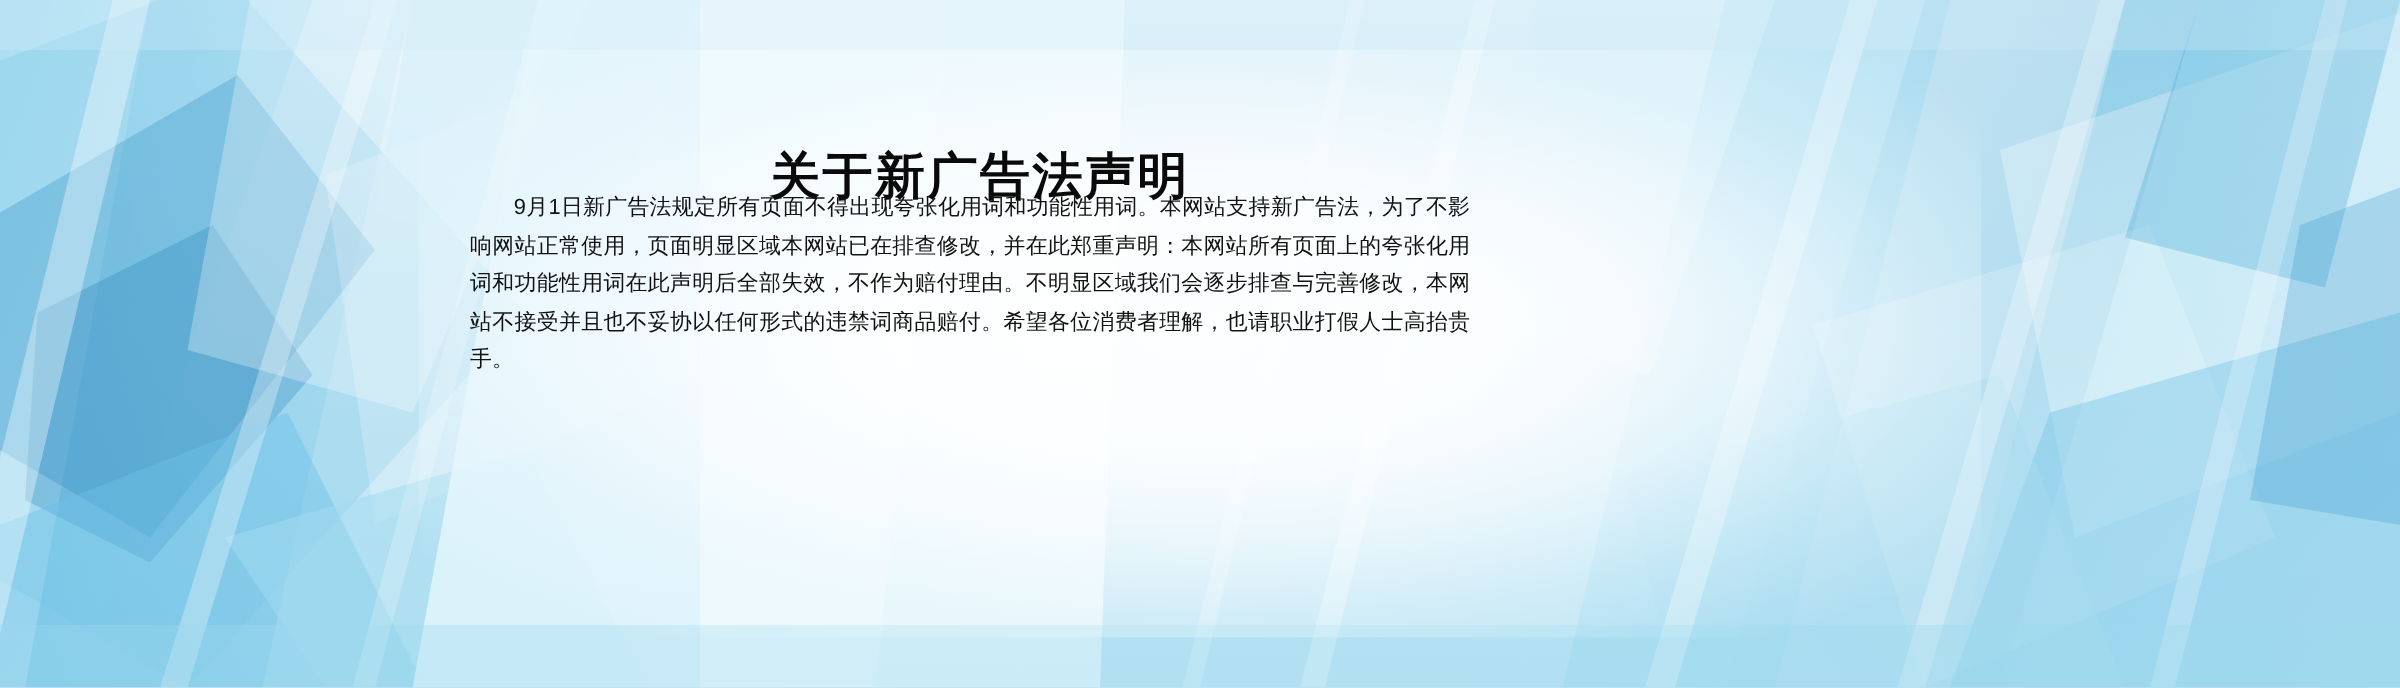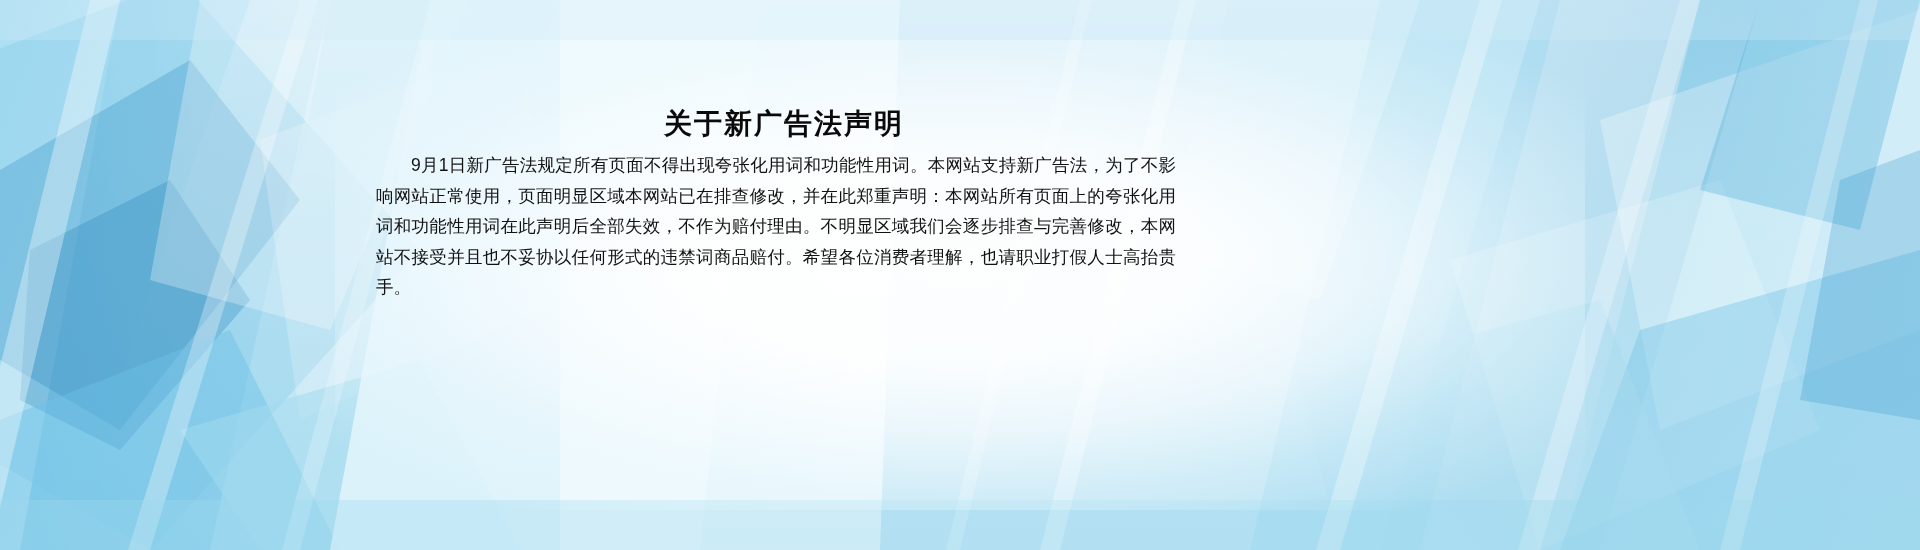--- a/index.html
+++ b/index.html
@@ -54,21 +54,21 @@
     width: 1920px;
     height: 550px;
   }
 
   #page-title {
     position: absolute;
     left: 0;
     top: 86px;
     width: 1568px;
     text-align: center;
-    font-size: 28px;
+    font-size: 40px;
     font-weight: bold;
     letter-spacing: 2px;
     color: #0a0a0a;
     font-family: "Liberation Sans", "DejaVu Sans", sans-serif;
   }
 
   #statement-body {
     position: absolute;
     left: 376px;
     top: 150px;

